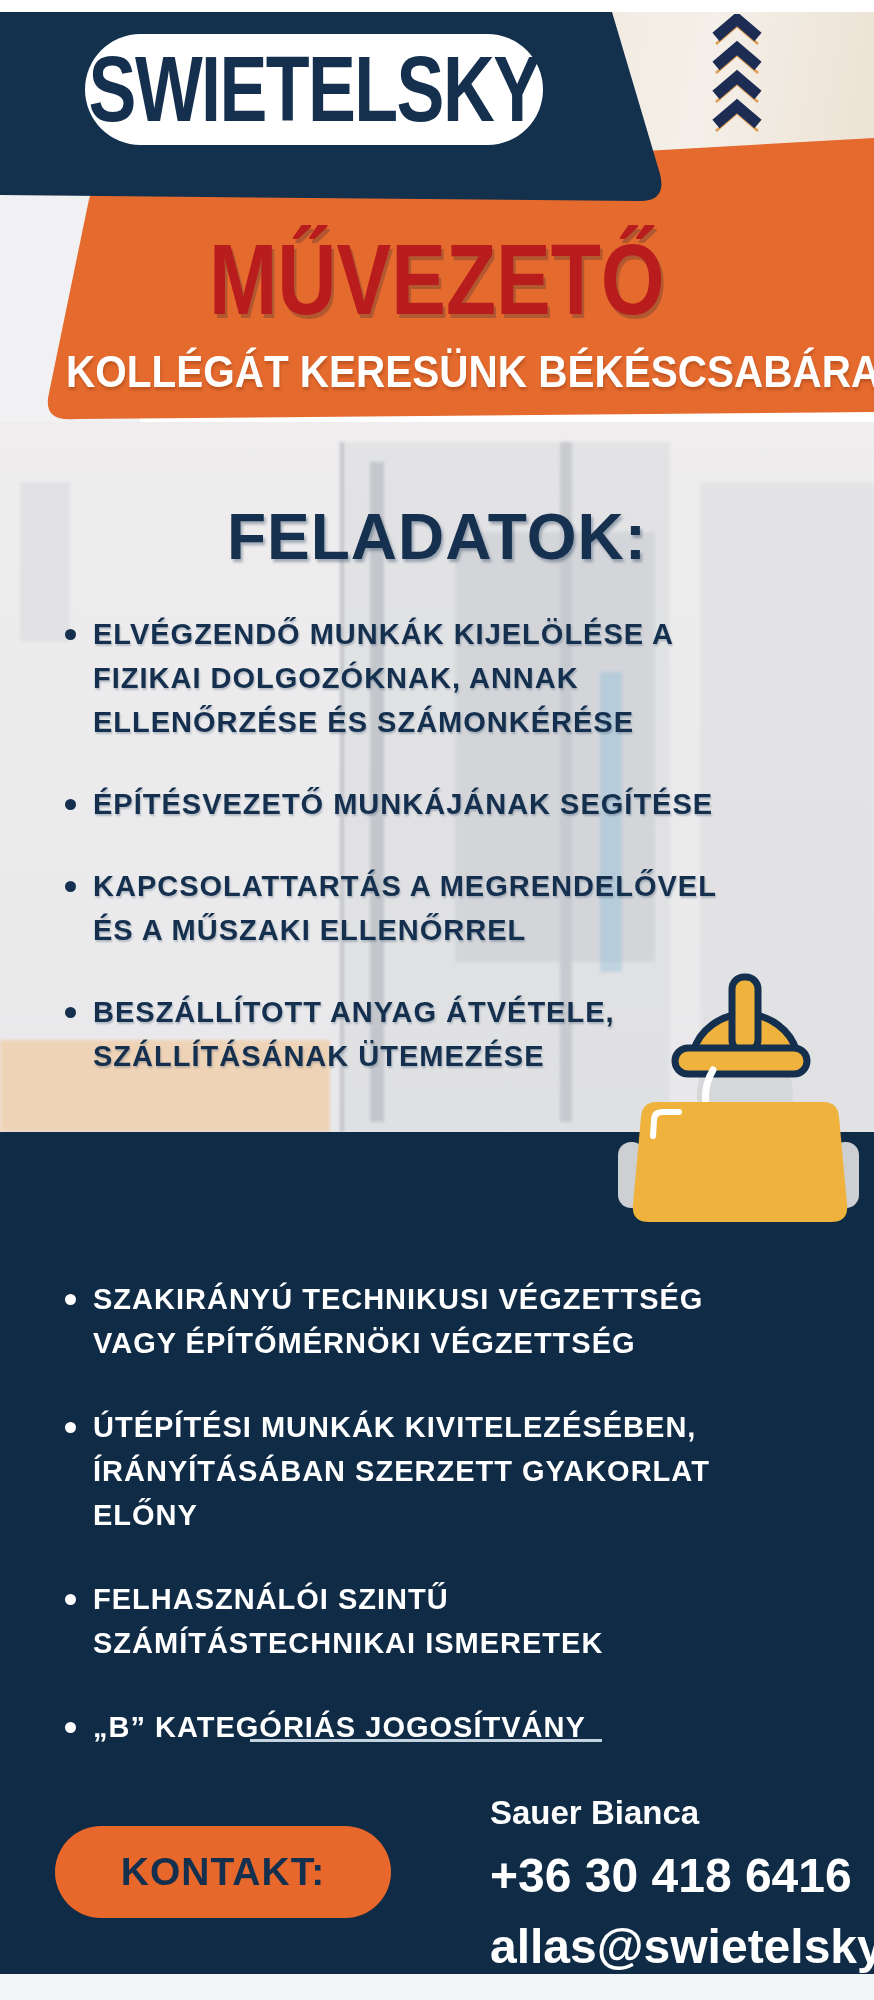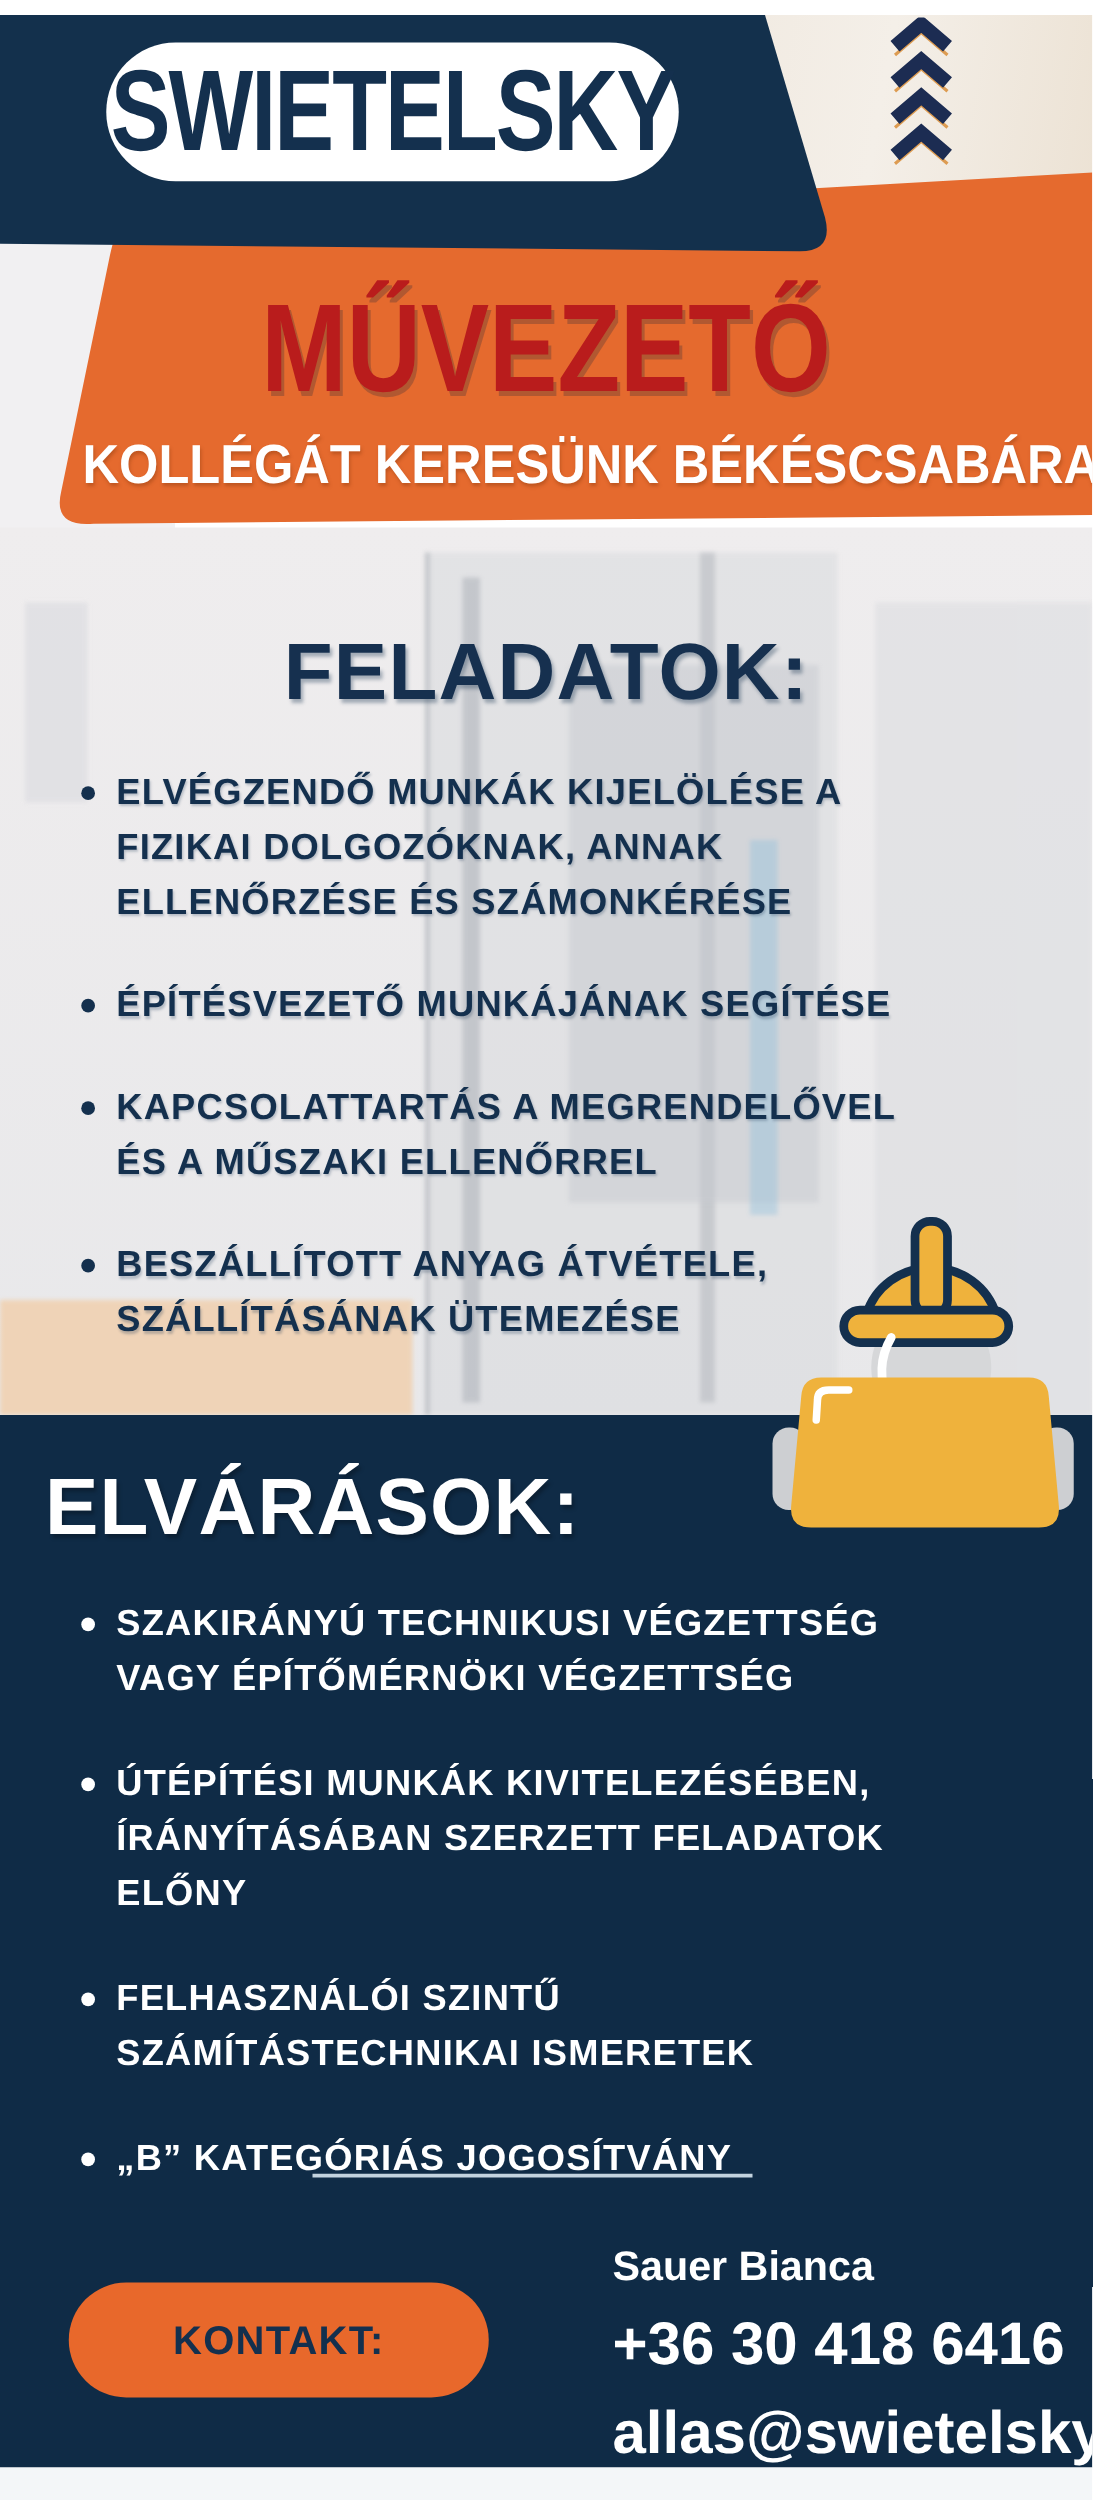--- a/index.html
+++ b/index.html
@@ -57,21 +57,21 @@
   .e-list .dot{background:#ffffff;}
   .navy-section{position:absolute;left:0;top:1120px;width:874px;height:842px;background:#0f2b46;z-index:1;}
   .bottom-strip{position:absolute;left:0;top:1962px;width:874px;height:38px;background:#f3f6f8;z-index:1;}
   .divider{position:absolute;left:250px;top:1727px;width:352px;height:3px;background:#c3d3df;z-index:3;}
   .worker-icon{position:absolute;left:595px;top:952px;z-index:4;}
   
   .kontakt-pill{
     position:absolute;left:55px;top:1814px;width:336px;height:92px;border-radius:46px;
     background:#e8682b;display:flex;align-items:center;justify-content:center;z-index:3;cursor:pointer;
   }
-  .kontakt-label{font-size:32px;letter-spacing:1px;color:#14304e;text-align:center;}
+  .kontakt-label{font-size:39px;letter-spacing:1px;color:#14304e;text-align:center;}
   .contact-block{position:absolute;left:490px;top:1782px;z-index:3;display:flex;flex-direction:column;gap:16px;}
   .contact-name{font-size:33px;color:#ffffff;}
   .contact-phone,.contact-email{font-size:48px;color:#ffffff;}
 </style>
 </head>
 <body>
 
 <div class="flyer">
 
   <div class="bg-topright">
@@ -155,31 +155,30 @@
     <path d="M98 88 A54 52 0 0 1 202 88 L202 90 L98 90 Z" fill="#efb23c" stroke="#14304e" stroke-width="7" stroke-linejoin="round"></path>
     <rect x="137" y="13" width="26" height="75" rx="12" fill="#efb23c" stroke="#14304e" stroke-width="7"></rect>
     <rect x="80" y="84" width="132" height="26" rx="13" fill="#efb23c" stroke="#14304e" stroke-width="7"></rect>
     <path d="M116 158 Q104 130 118 106" fill="none" stroke="#ffffff" stroke-width="7" stroke-linecap="round"></path>
     <rect x="23" y="178" width="27" height="66" rx="13" fill="#cdcfd2"></rect>
     <rect x="237" y="178" width="27" height="66" rx="13" fill="#cdcfd2"></rect>
     <path d="M62 138 L228 138 Q243 138 244 153 L252 240 Q254 258 236 258 L54 258 Q36 258 38 240 L46 153 Q47 138 62 138 Z" fill="#efb23c"></path>
     <path d="M58 172 L59 156 Q59 148 68 148 L84 148" fill="none" stroke="#ffffff" stroke-width="6" stroke-linecap="round"></path>
   </svg>
 
-  <div class="sec-heading elvarasok-heading">ELVÁRÁSOK:</div>
   <ul class="blist e-list">
     <li>
         <span class="dot"></span>
         <span class="li-text">SZAKIRÁNYÚ TECHNIKUSI VÉGZETTSÉG
 VAGY ÉPÍTŐMÉRNÖKI VÉGZETTSÉG</span>
       </li>
     <li>
         <span class="dot"></span>
         <span class="li-text">ÚTÉPÍTÉSI MUNKÁK KIVITELEZÉSÉBEN,
-ÍRÁNYÍTÁSÁBAN SZERZETT FELADATOK
+ÍRÁNYÍTÁSÁBAN SZERZETT GYAKORLAT
 ELŐNY</span>
       </li>
     <li>
         <span class="dot"></span>
         <span class="li-text">FELHASZNÁLÓI SZINTŰ
 SZÁMÍTÁSTECHNIKAI ISMERETEK</span>
       </li>
     <li>
         <span class="dot"></span>
         <span class="li-text">„B” KATEGÓRIÁS JOGOSÍTVÁNY</span>

